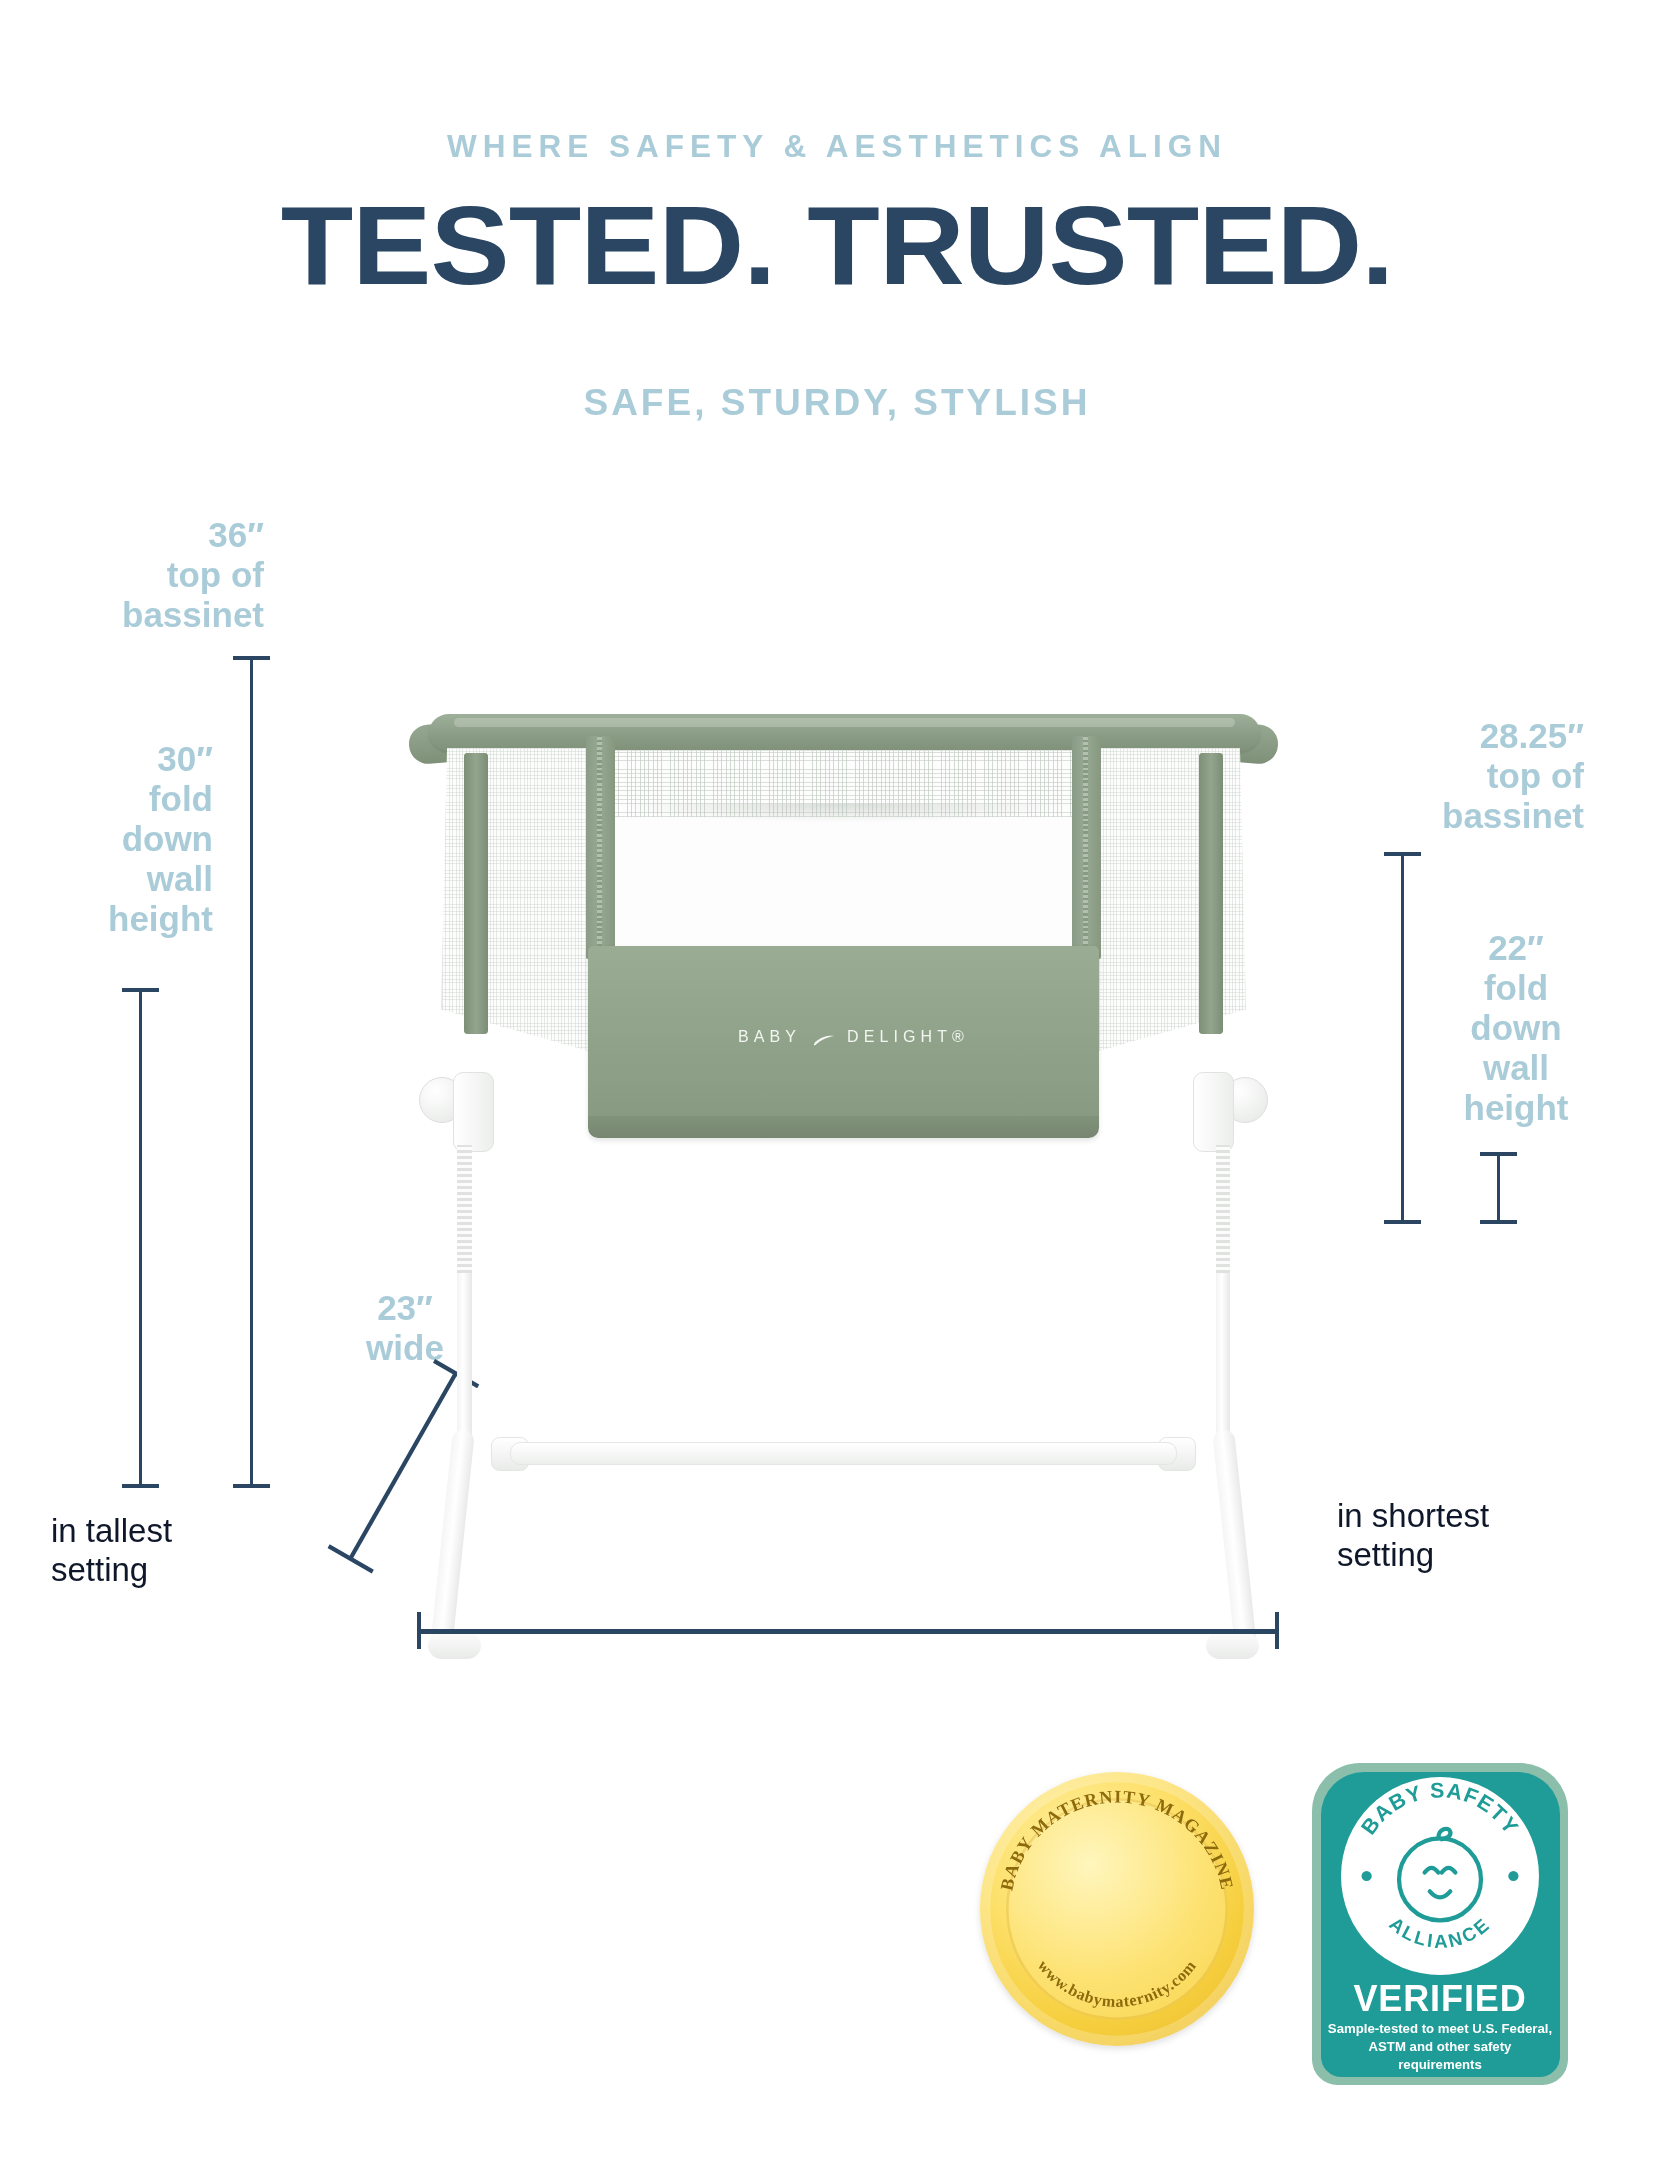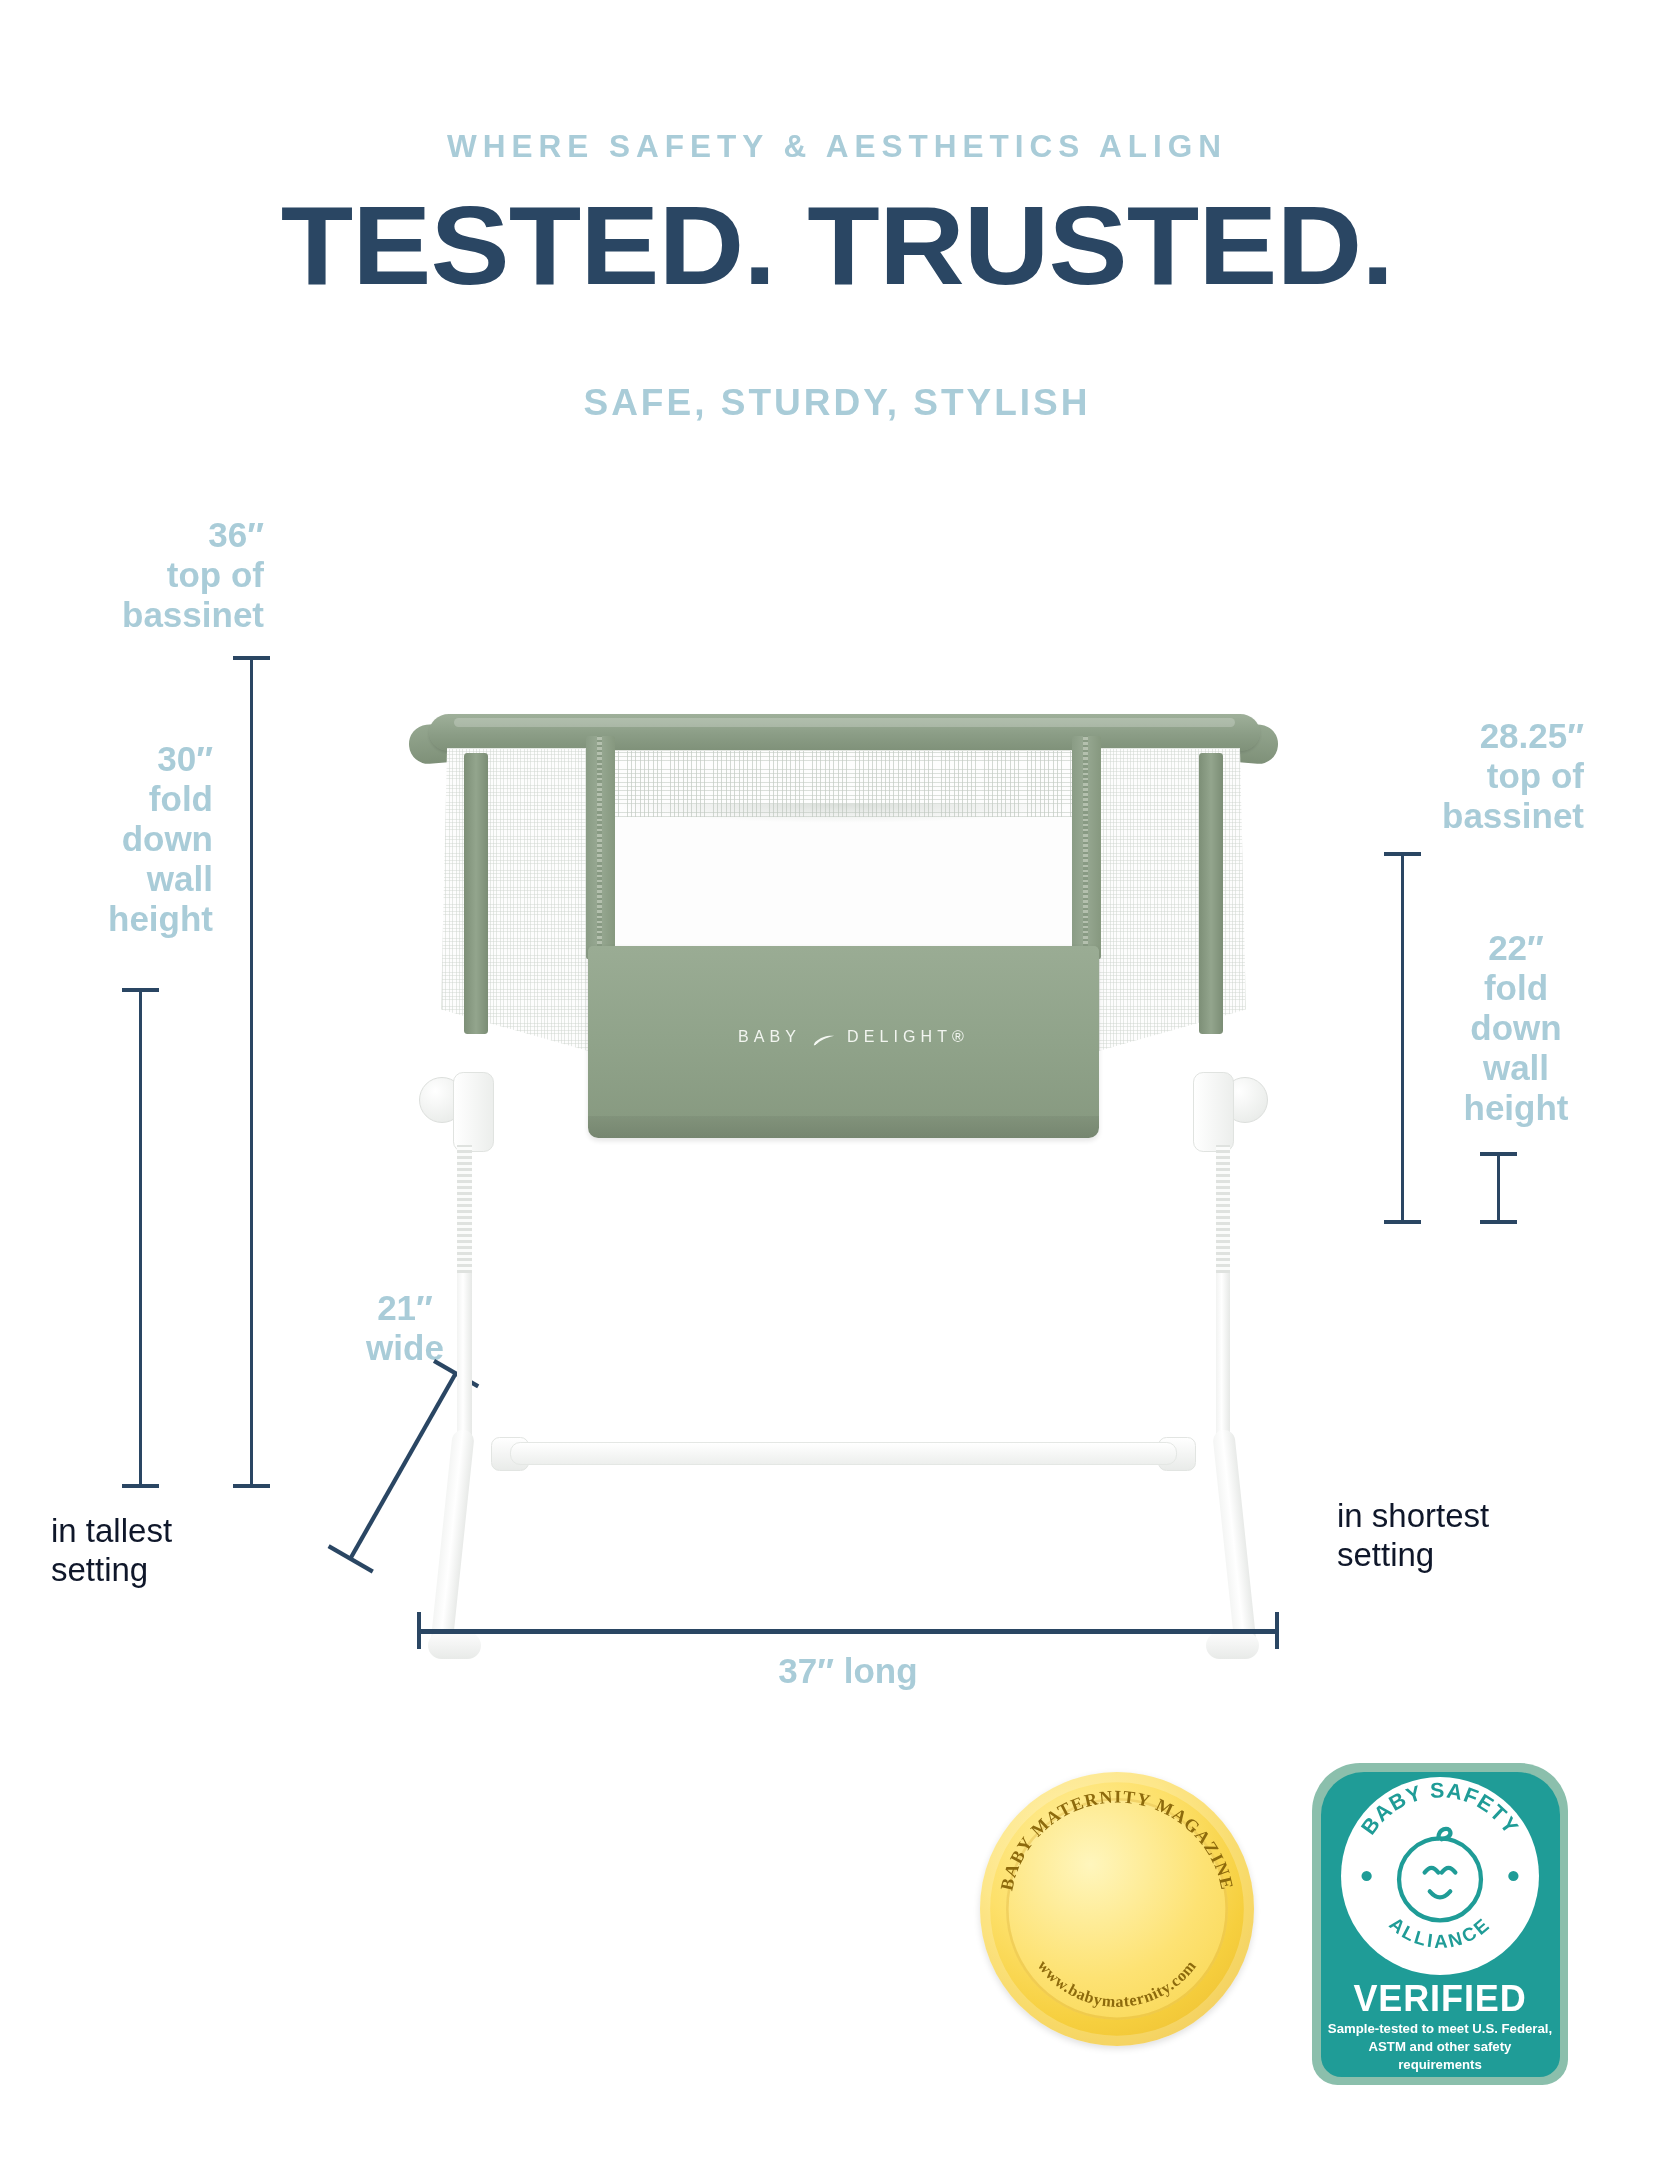--- a/index.html
+++ b/index.html
@@ -296,21 +296,21 @@
   <div class="dimcap" style="left:1480px;top:1152px;"></div>
   <div class="dimline" style="left:1497px;top:1154px;height:67px;"></div>
   <div class="dimcap" style="left:1480px;top:1220px;"></div>
 
   <div class="caption c" style="left:1337px;top:1497px;width:290px;">
     <div>in shortest</div>
     <div>setting</div>
   </div>
 
   <div class="dimtext c" style="left:324px;top:1288px;width:162px;">
-    <div>21″</div>
+    <div>23″</div>
     <div>wide</div>
   </div>
   <svg style="position:absolute;left:315px;top:1354px;width:187px;height:221px;" viewBox="0 0 220 260">
     <line x1="166" y1="22" x2="42" y2="240" stroke="#2a4663" stroke-width="5"></line>
     <line x1="140" y1="8" x2="192" y2="38" stroke="#2a4663" stroke-width="5"></line>
     <line x1="16" y1="226" x2="68" y2="256" stroke="#2a4663" stroke-width="5"></line>
   </svg>
 
   <div class="product">
     <div class="railside l"></div>
@@ -358,21 +358,20 @@
     <div class="footpad r"></div>
 
     <div class="crossend l"></div>
     <div class="crossend r"></div>
     <div class="crossbar"></div>
   </div>
 
   <div class="vcap" style="left:417px;top:1612px;"></div>
   <div class="hline" style="left:417px;top:1629px;width:862px;"></div>
   <div class="vcap" style="left:1275px;top:1612px;"></div>
-  <div class="dimtext c" style="left:635px;top:1651px;width:426px;">37″ long</div>
 
   <div class="seal">
     <div class="seal-inner"></div>
     <svg viewBox="0 0 322 322">
       <defs>
         <path id="arcTop" d="M 36 161 A 125 125 0 0 1 286 161" fill="none"></path>
         <path id="arcBot" d="M 46 161 A 115 115 0 0 0 276 161" fill="none"></path>
       </defs>
       <text font-family="Liberation Serif, serif" font-size="21" font-weight="700" fill="#8d6a0c" letter-spacing="1.6">
         <textPath href="#arcTop" startOffset="50%" text-anchor="middle" id="sealTop">BABY MATERNITY MAGAZINE</textPath>

